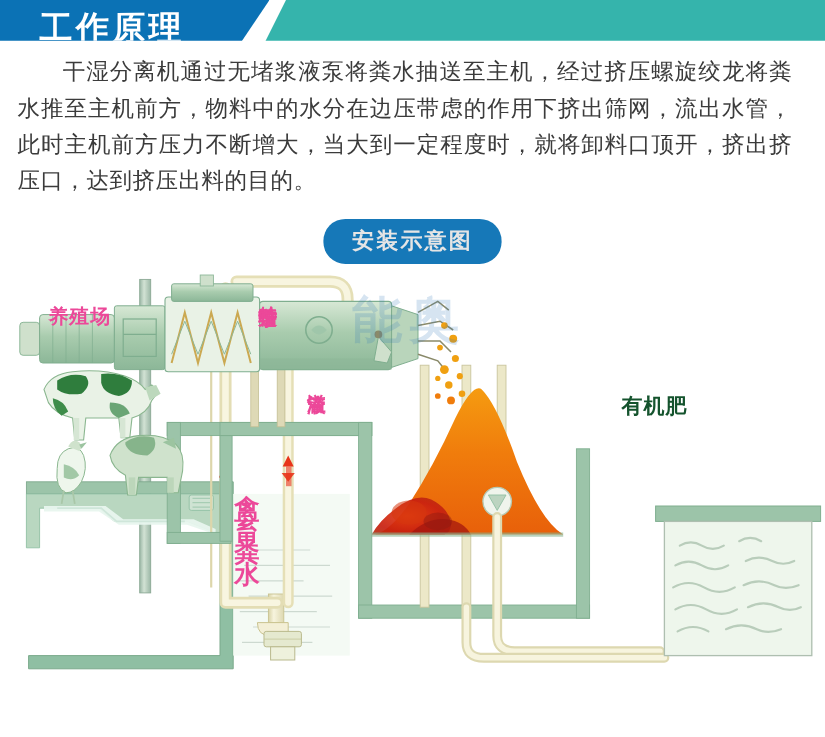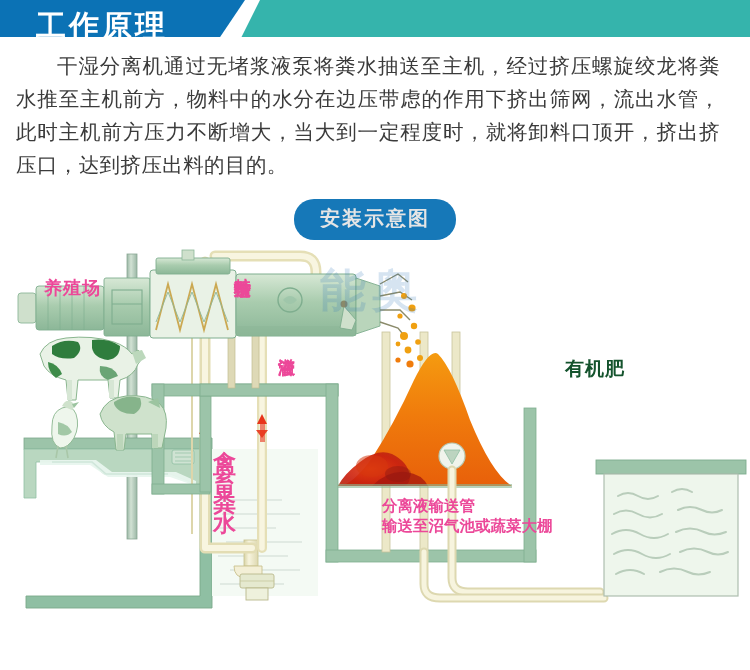--- a/index.html
+++ b/index.html
@@ -372,16 +372,15 @@
       <path d="M36 116 Q46 118 50 126 Q44 132 36 128 Z" fill="#8fbd95" opacity="0.8"></path>
     </g>
   </svg>
 
   <div class="watermark">能奥</div>
 
   <div class="dlabel lbl-farm">养殖场</div>
   <div class="dlabel vlabel lbl-pump">特种输送泵</div>
   <div class="dlabel vlabel lbl-overflow">溢液管</div>
   <div class="dlabel lbl-manure">禽畜粪水</div>
-  <div class="dlabel lbl-pipe"><span>分离液输送管</span><br><span>输送至沼气池或蔬菜大棚</span></div>
   <div class="dlabel lbl-organic">有机肥</div>
 
 </div>
 
 </body></html>

